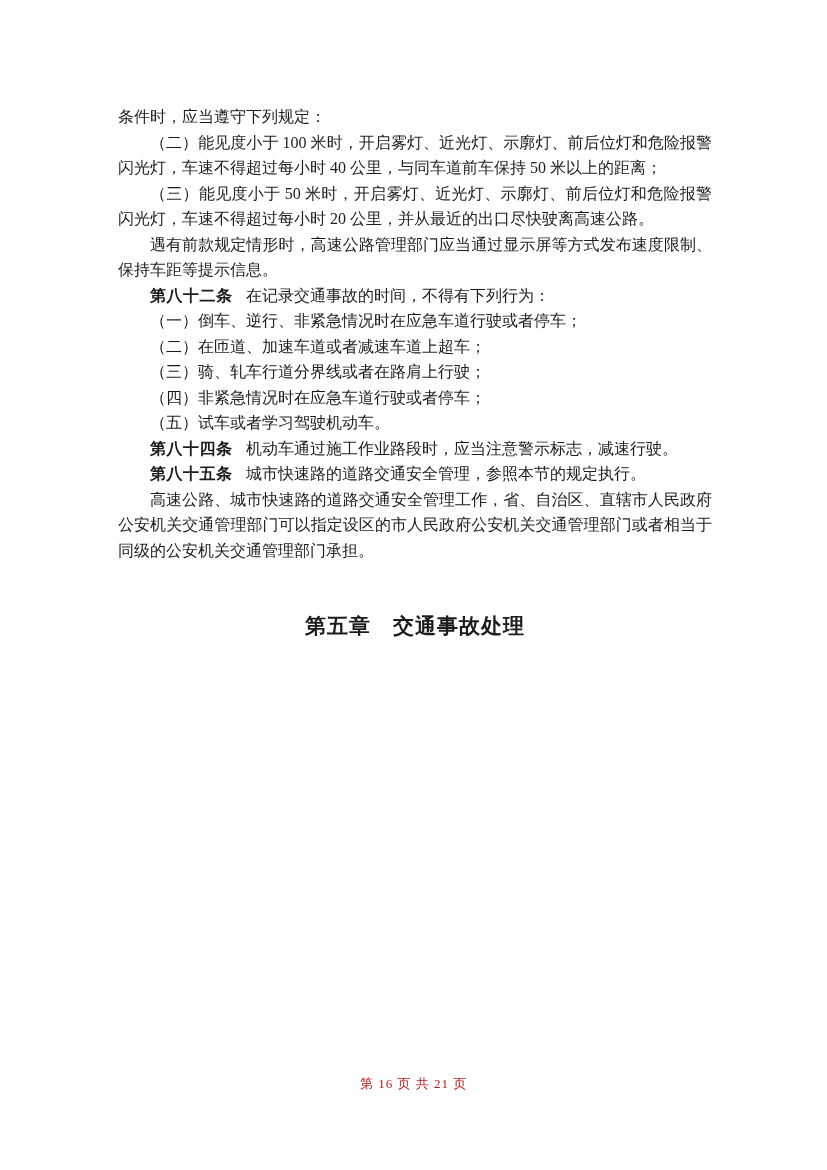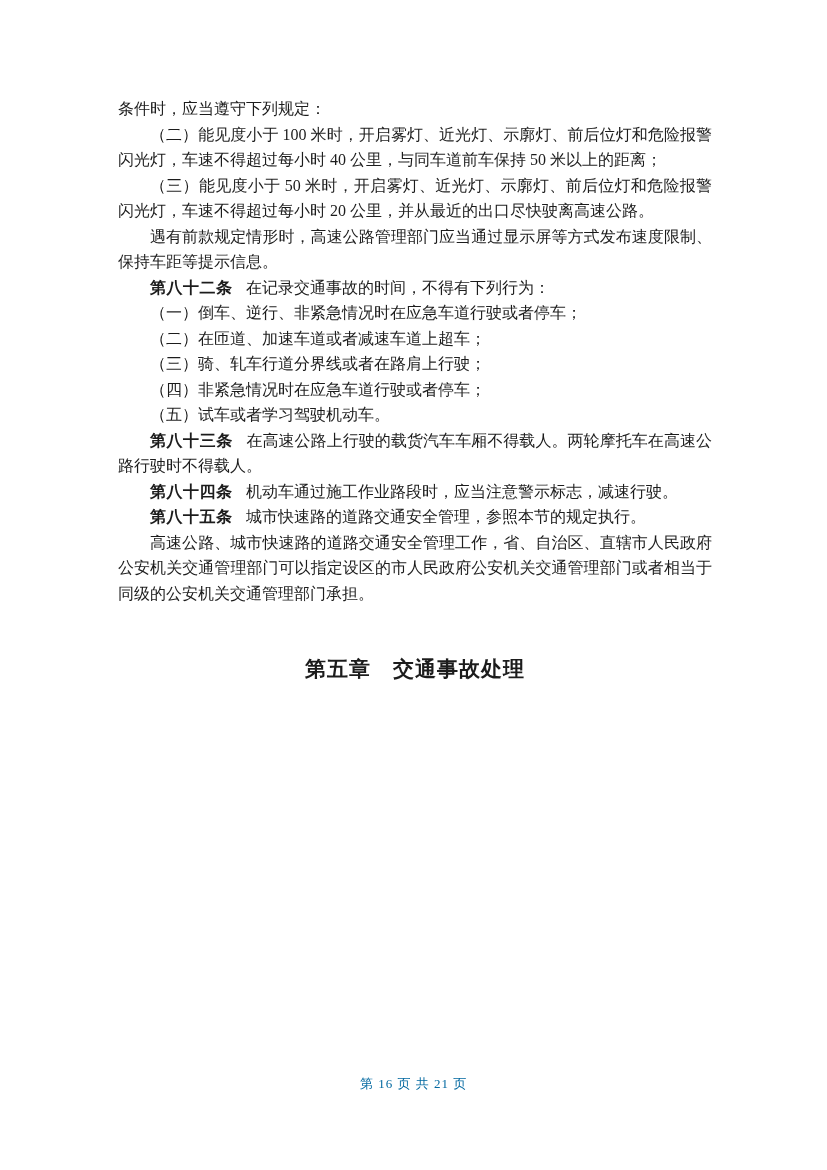--- a/index.html
+++ b/index.html
@@ -12,21 +12,21 @@
     width: 827px;
     height: 1170px;
     background: #ffffff;
     overflow: hidden;
     font-family: "Liberation Serif", "DejaVu Serif", serif;
     color: #1c1c1c;
   }
   .content {
     position: absolute;
     left: 118px;
-    top: 96px;
+    top: 104px;
     width: 594px;
     font-size: 16px;
     line-height: 25.5px;
     text-align: justify;
   }
   .content p {
     margin: 0;
   }
   .ind {
     text-indent: 2em;
@@ -55,21 +55,21 @@
     margin-top: 30px !important;
   }
   .footer {
     position: absolute;
     top: 1075px;
     left: 0;
     width: 100%;
     text-align: center;
     font-size: 13px;
     line-height: 18px;
-    color: #0369a1;
+    color: #b91c1c;
     letter-spacing: 1px;
   }
 </style>
 </head>
 <body>
 
 <div class="page">
   <div class="content">
 
     <p>条件时，应当遵守下列规定：</p>
@@ -80,21 +80,20 @@
     <p class="ind">遇有前款规定情形时，高速公路管理部门应当通过显示屏等方式发布速度限制、保持车距等提示信息。</p>
 
     <p class="ind gap2"><span class="art-num">第八十二条</span><span>在记录交通事故的时间，不得有下列行为：</span></p>
 
     <p class="ind">（一）倒车、逆行、非紧急情况时在应急车道行驶或者停车；</p>
     <p class="ind">（二）在匝道、加速车道或者减速车道上超车；</p>
     <p class="ind">（三）骑、轧车行道分界线或者在路肩上行驶；</p>
     <p class="ind">（四）非紧急情况时在应急车道行驶或者停车；</p>
     <p class="ind">（五）试车或者学习驾驶机动车。</p>
 
-    <p class="ind gap2"><span class="art-num">第八十三条</span><span>在高速公路上行驶的载货汽车车厢不得载人。两轮摩托车在高速公路行驶时不得载人。</span></p>
 
     <p class="ind gap2"><span class="art-num">第八十四条</span><span>机动车通过施工作业路段时，应当注意警示标志，减速行驶。</span></p>
 
     <p class="ind gap2"><span class="art-num">第八十五条</span><span>城市快速路的道路交通安全管理，参照本节的规定执行。</span></p>
 
     <p class="ind">高速公路、城市快速路的道路交通安全管理工作，省、自治区、直辖市人民政府公安机关交通管理部门可以指定设区的市人民政府公安机关交通管理部门或者相当于同级的公安机关交通管理部门承担。</p>
 
     <p class="chapter-heading">第五章　交通事故处理</p>
 
 

